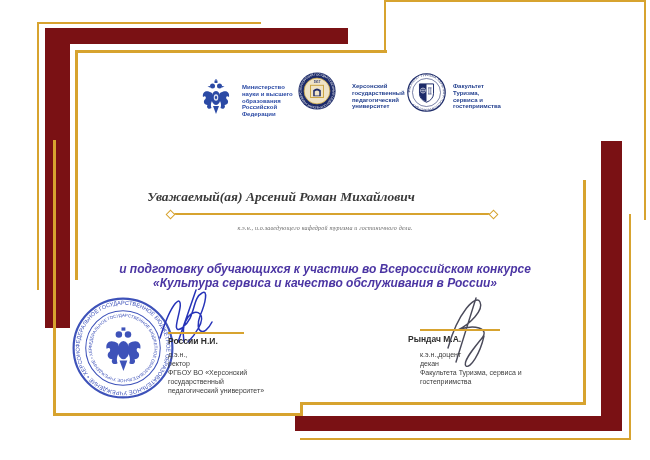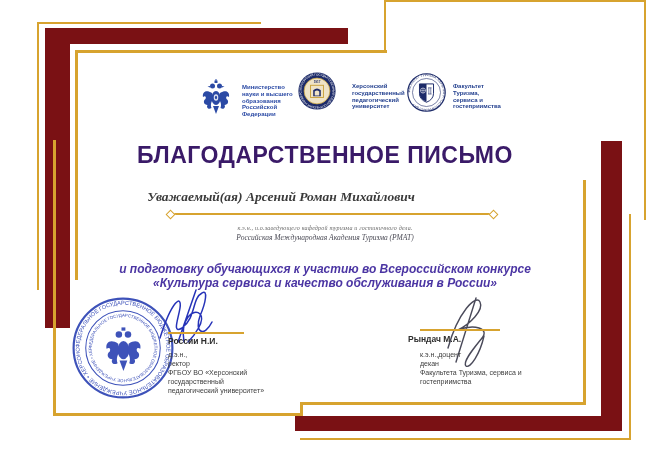--- a/index.html
+++ b/index.html
@@ -124,32 +124,30 @@
       </svg>
     </span>
   </div>
   <div class="abs logo-text" style="left:453px;top:83px;width:62px;color:#24418F;">
     <div>Факультет</div>
     <div>Туризма,</div>
     <div>сервиса и</div>
     <div>гостеприимства</div>
   </div>
 
-  <div class="abs" id="title">БЛАГОДАРСТВЕННОЕ ПИСЬМО</div>
 
   <div class="abs serif-it" id="recipient">Уважаемый(ая) Арсений Роман Михайлович</div>
 
   <div class="abs" id="divider">
     <div class="line"></div>
     <div class="dia" style="left:0;"></div>
     <div class="dia" style="right:0;"></div>
   </div>
 
   <div class="abs serif-it" id="sub1">к.э.н., и.о.заведующего кафедрой туризма и гостиничного дела.</div>
-  <div class="abs serif-it" id="sub2">Российская Международная Академия Туризма (РМАТ)</div>
 
   <div class="abs bodyline" style="top:277px;">«Культура сервиса и качество обслуживания в России»</div>
   <div class="abs bodyline" style="top:263px;">и подготовку обучающихся к участию во Всероссийском конкурсе</div>
 
   <div class="abs" style="left:71px;top:296px;opacity:.92;z-index:1;">
     <svg viewBox="0 0 120 120" width="104" height="104">
       <circle cx="60" cy="60" r="57" fill="none" stroke="#2E44B4" stroke-width="2.5"></circle>
       <circle cx="60" cy="60" r="43" fill="none" stroke="#2E44B4" stroke-width="1.2"></circle>
       <path id="sring1" d="M60,60 m-50,0 a50,50 0 1,1 100,0 a50,50 0 1,1 -100,0" fill="none"></path>
       <text font-size="6.5" fill="#2E44B4" font-family="Liberation Sans,sans-serif">

